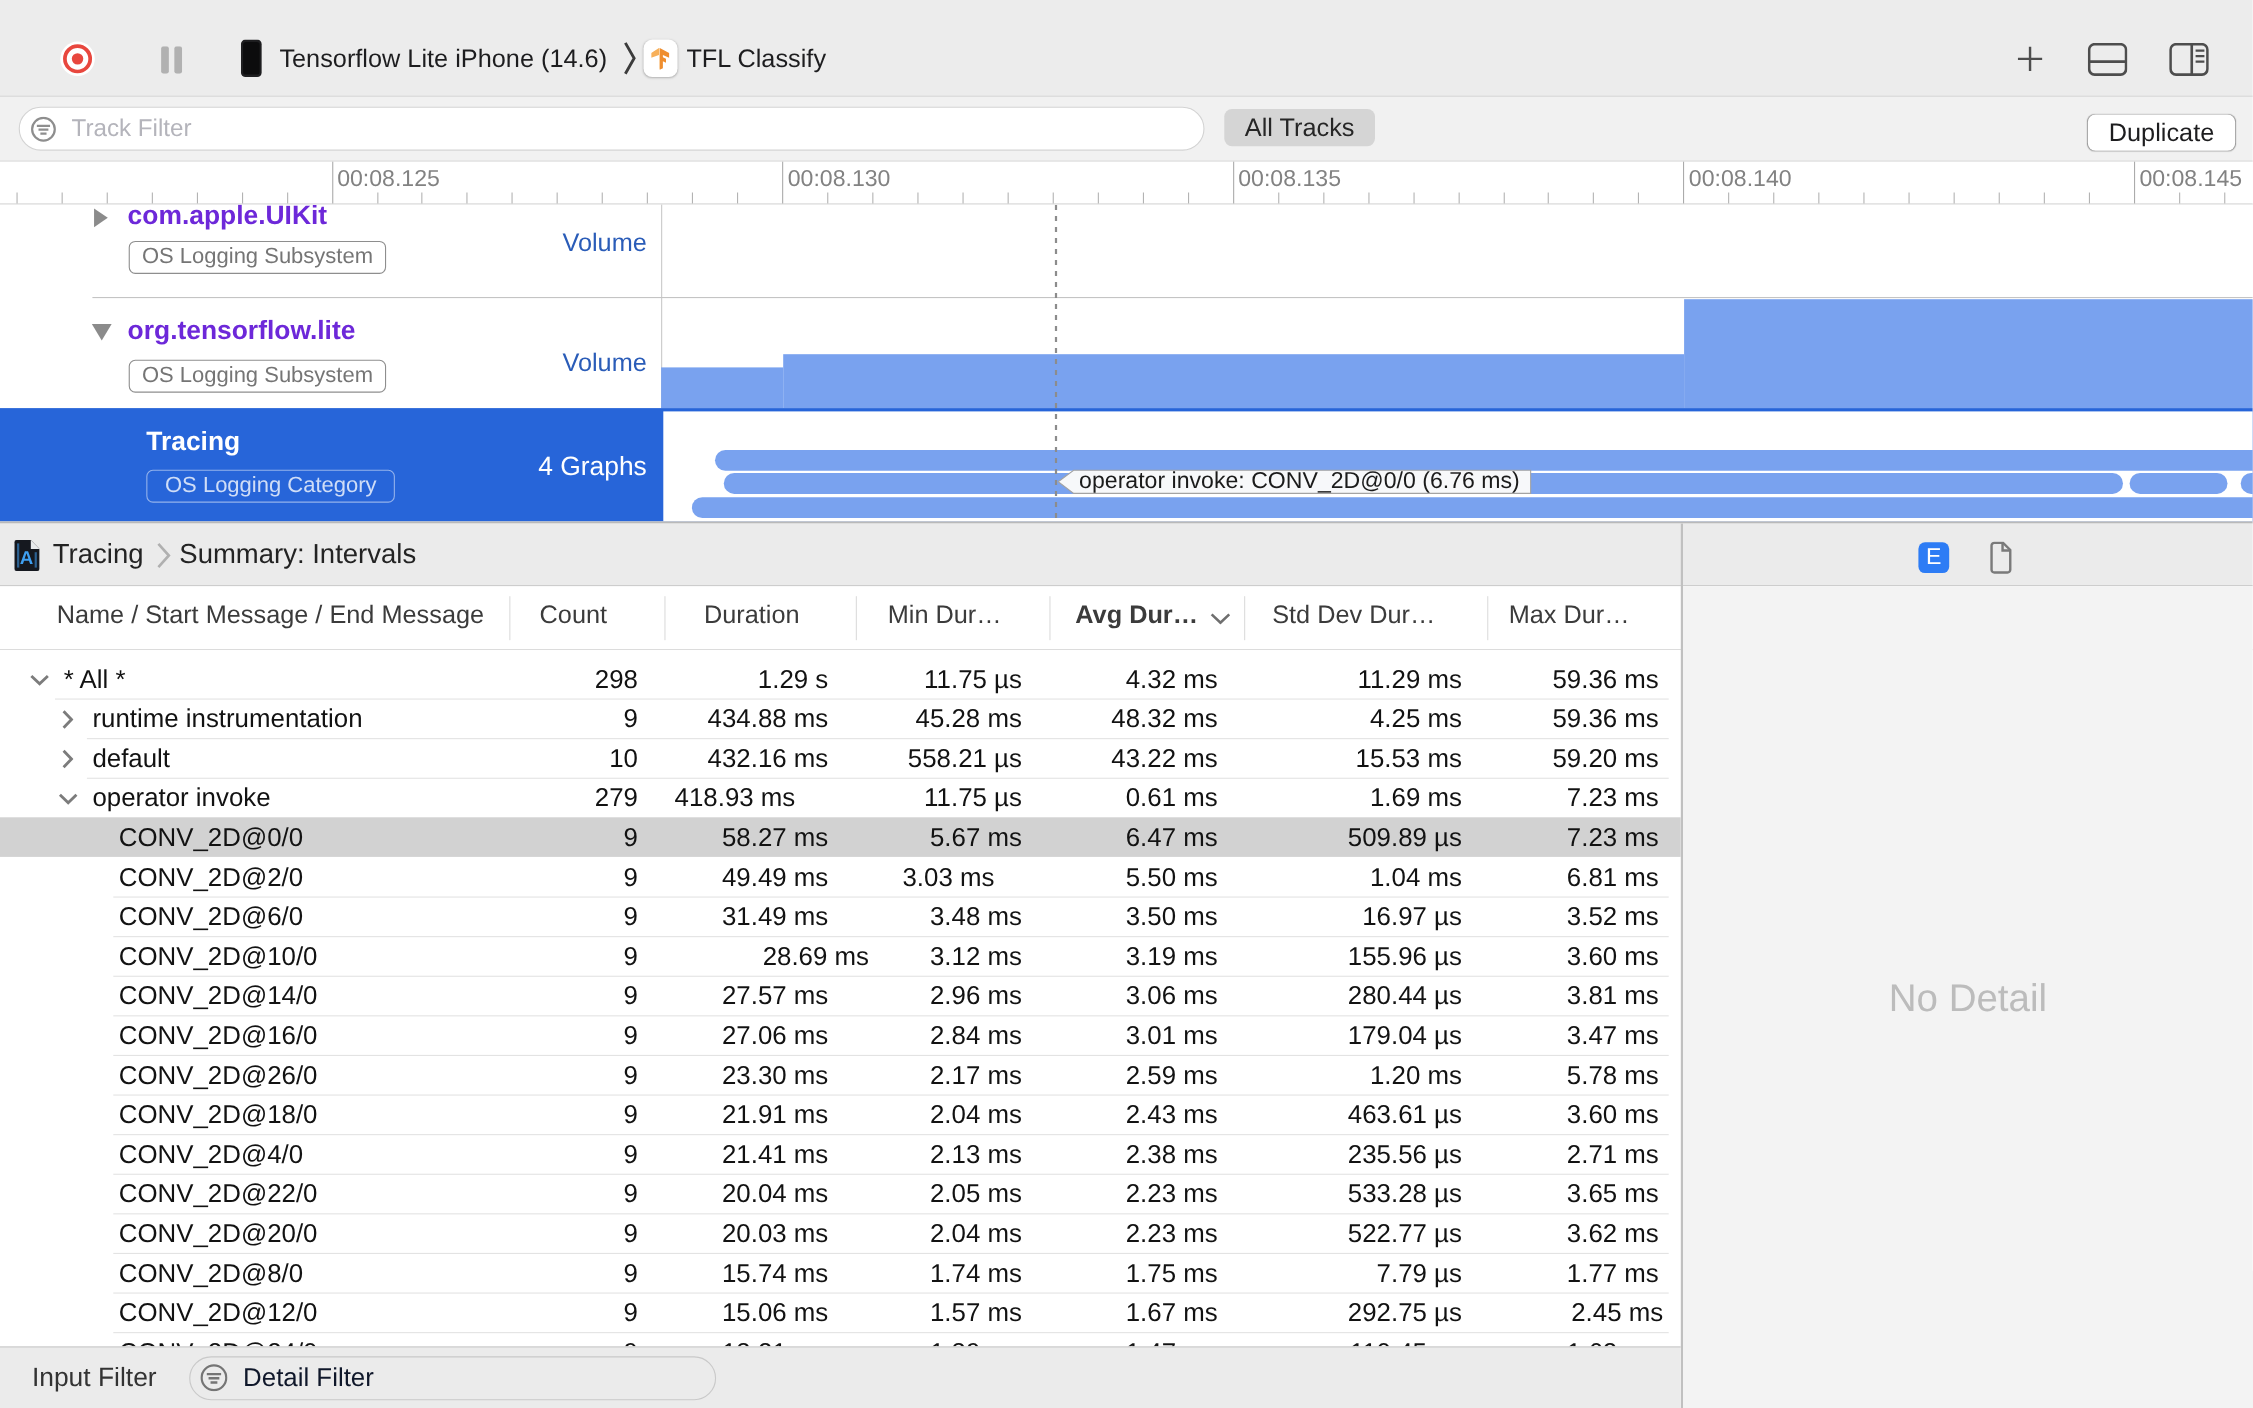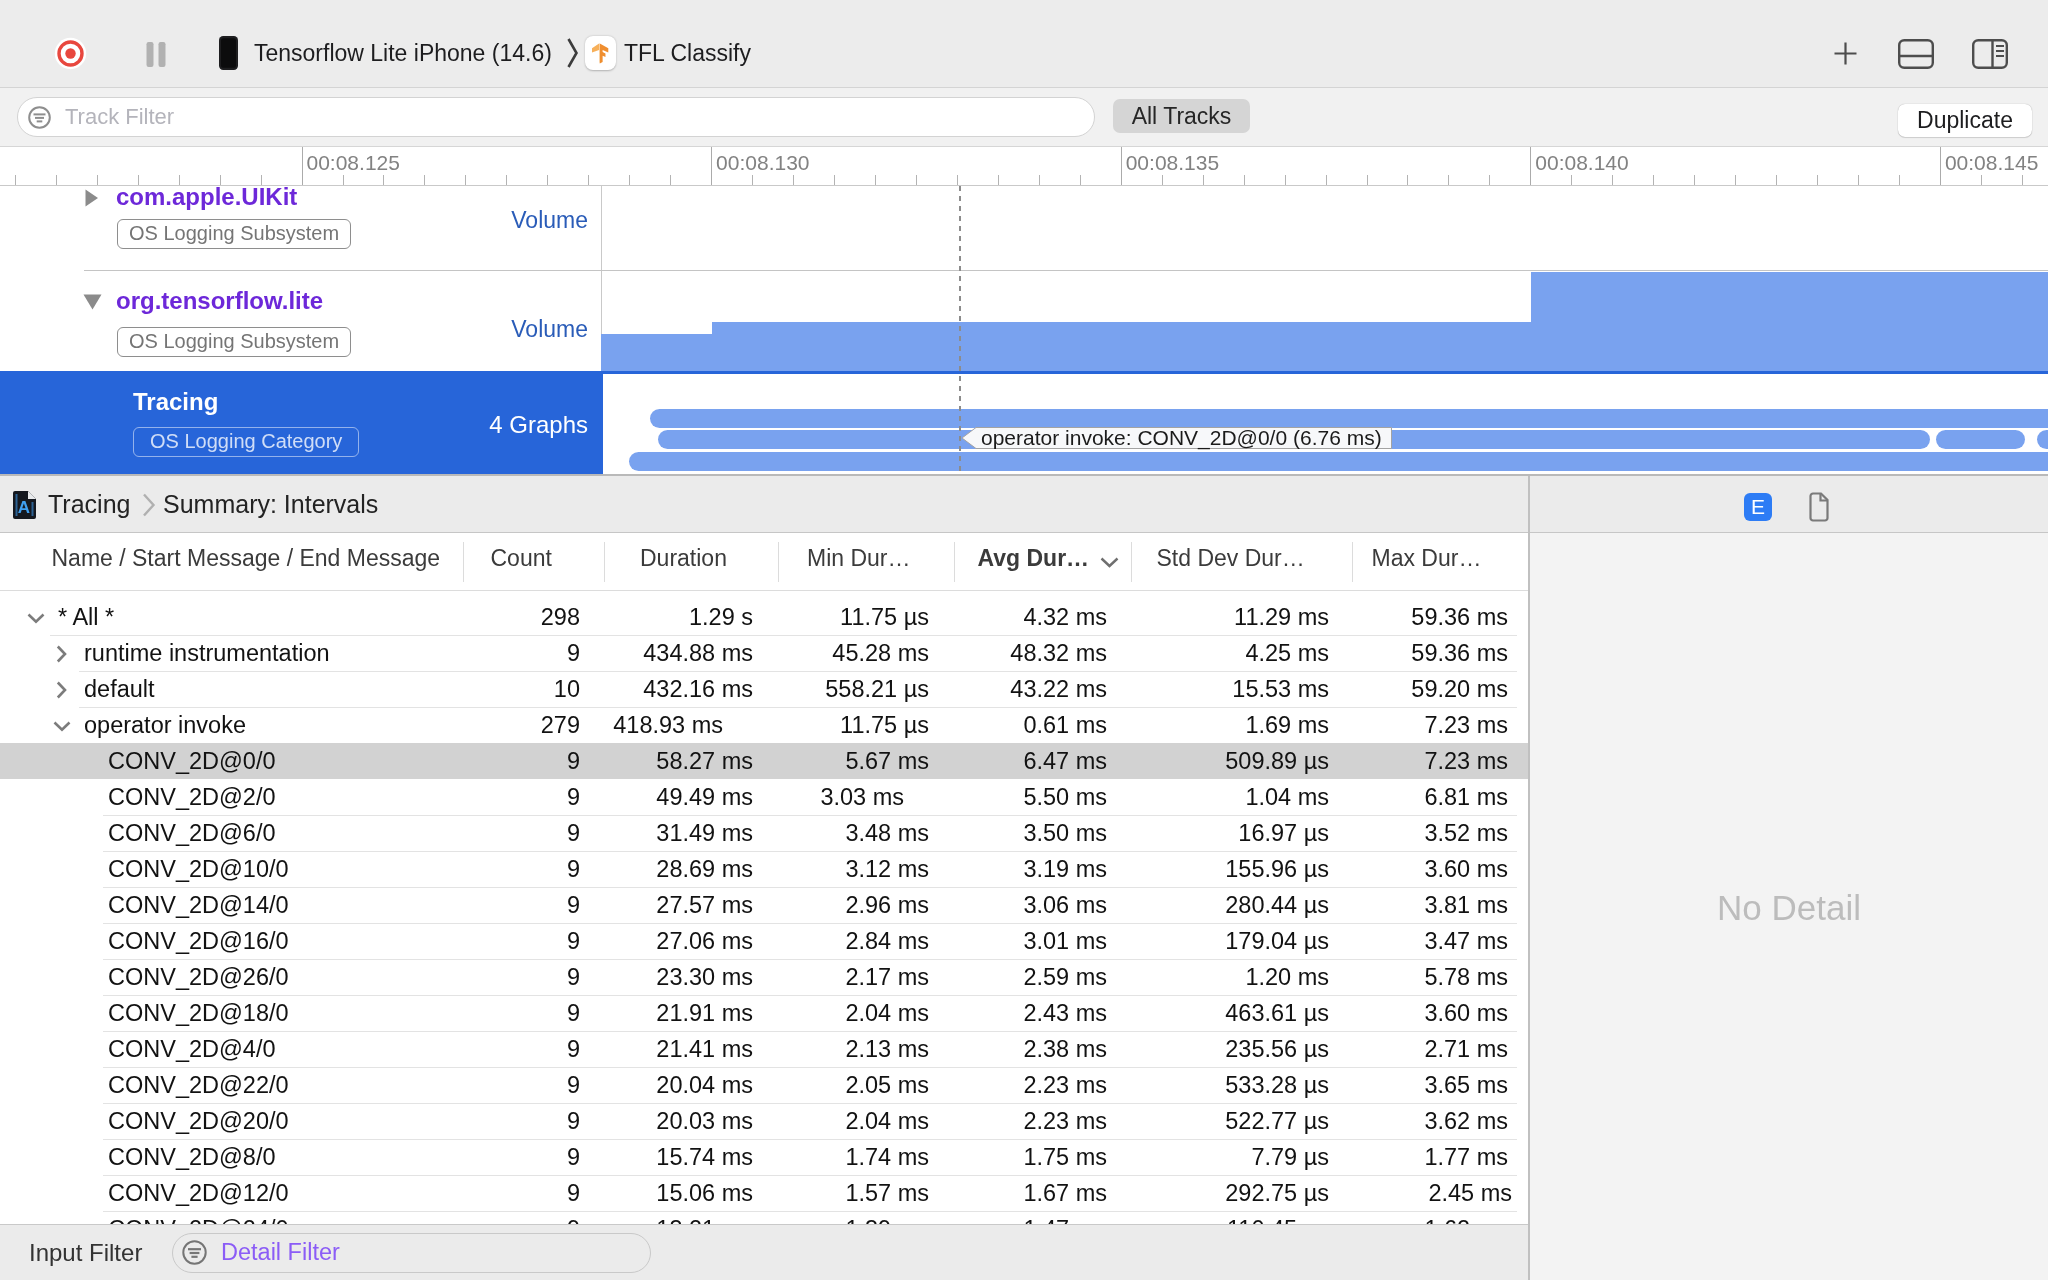--- a/index.html
+++ b/index.html
@@ -63,21 +63,21 @@
 
 
 #rpanel { left:1530px; top:533px; width:518px; height:747px; background:#f3f3f3; }
 #nodetail { left:1530px; top:888px; width:518px; text-align:center; font-size:35px; color:#bcbcbc; }
 #vdiv { left:1528px; top:476px; width:2px; height:804px; background:#c0c0c0; }
 
 
 #footer { left:0; top:1224px; width:1528px; height:56px; background:#ebebeb; border-top:1px solid #c9c9c9; }
 #inputfilter { left:29px; top:0; height:55px; line-height:55px; font-size:24px; color:#333; }
 #detailfilter { left:172px; top:8px; width:479px; height:40px; border:1.5px solid #c9c9c9; border-radius:20px; }
-#detailfilter span { position:absolute; left:48px; top:0; height:37px; line-height:37px; font-size:23.5px; color:#8b5cf6; }
+#detailfilter span { position:absolute; left:48px; top:0; height:37px; line-height:37px; font-size:23.5px; color:#0f172a; }
 </style>
 </head>
 <body>
 <div id="toolbar" class="abs">
   <svg class="abs" style="left:54px;top:37px" width="33" height="33" viewBox="0 0 33 33">
     <circle cx="16.5" cy="16.5" r="15.7" fill="#fff"></circle>
     <circle cx="16.5" cy="16.5" r="11.5" fill="none" stroke="#e8473e" stroke-width="3.4"></circle>
     <circle cx="16.5" cy="16.5" r="5.2" fill="#e8473e"></circle>
   </svg>
   <svg class="abs" style="left:146px;top:42px" width="20" height="25" viewBox="0 0 20 25">
@@ -340,21 +340,21 @@
       <span class="v" style="right:775px">31.49 ms</span>
       <span class="v" style="right:599px">3.48 ms</span>
       <span class="v" style="right:421px">3.50 ms</span>
       <span class="v" style="right:199px">16.97 µs</span>
       <span class="v" style="right:20px">3.52 ms</span>
     </div>
   <div class="rsep" style="left:103px;top:260px"></div>
   <div class="trow" style="top:260px">
       <span class="nm" style="left:108px">CONV_2D@10/0</span>
       <span class="v" style="right:948px">9</span>
-      <span class="v" style="right:775px">28.69 ms</span>
+      <span class="v" style="right:738px">28.69 ms</span>
       <span class="v" style="right:599px">3.12 ms</span>
       <span class="v" style="right:421px">3.19 ms</span>
       <span class="v" style="right:199px">155.96 µs</span>
       <span class="v" style="right:20px">3.60 ms</span>
     </div>
   <div class="rsep" style="left:103px;top:296px"></div>
   <div class="trow" style="top:296px">
       <span class="nm" style="left:108px">CONV_2D@14/0</span>
       <span class="v" style="right:948px">9</span>
       <span class="v" style="right:775px">27.57 ms</span>

